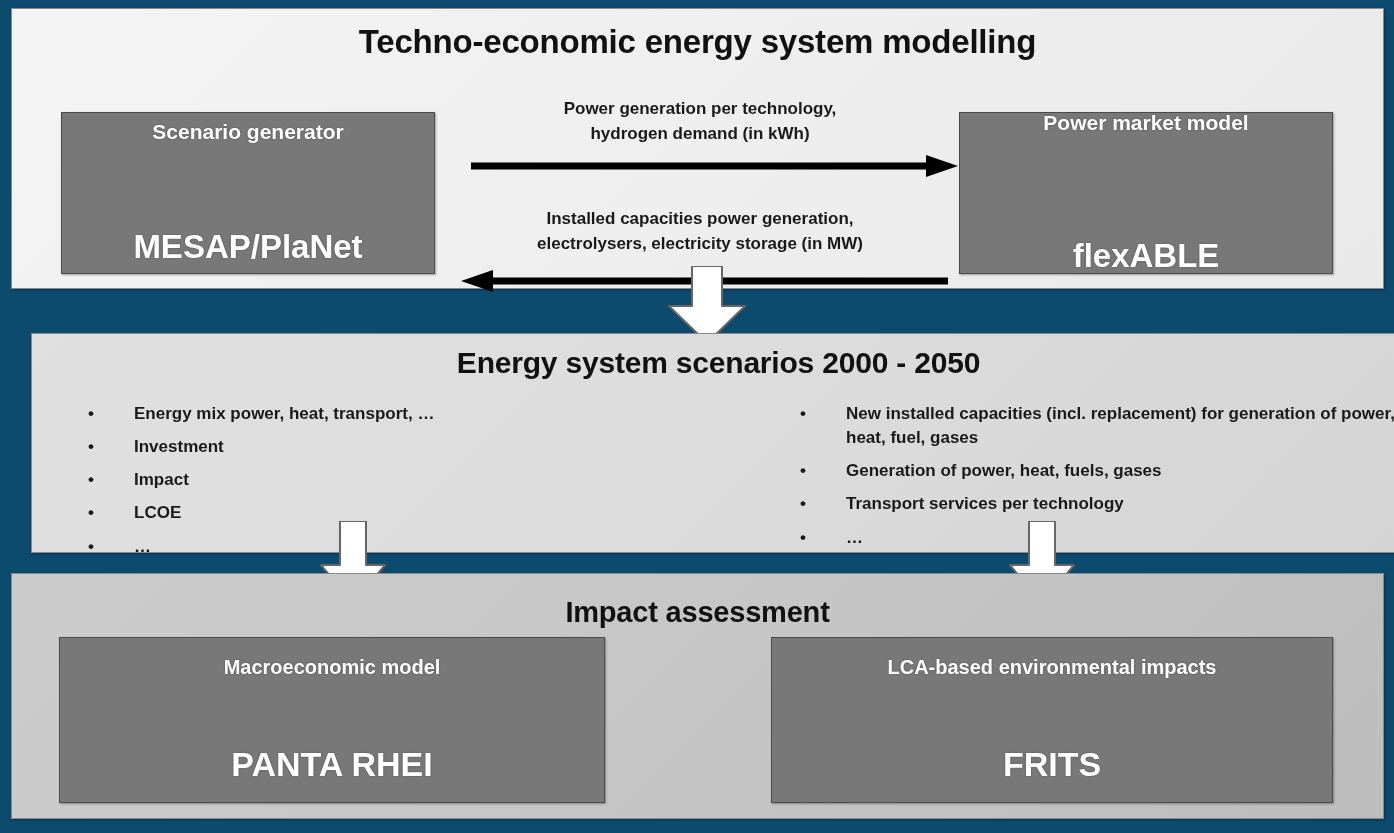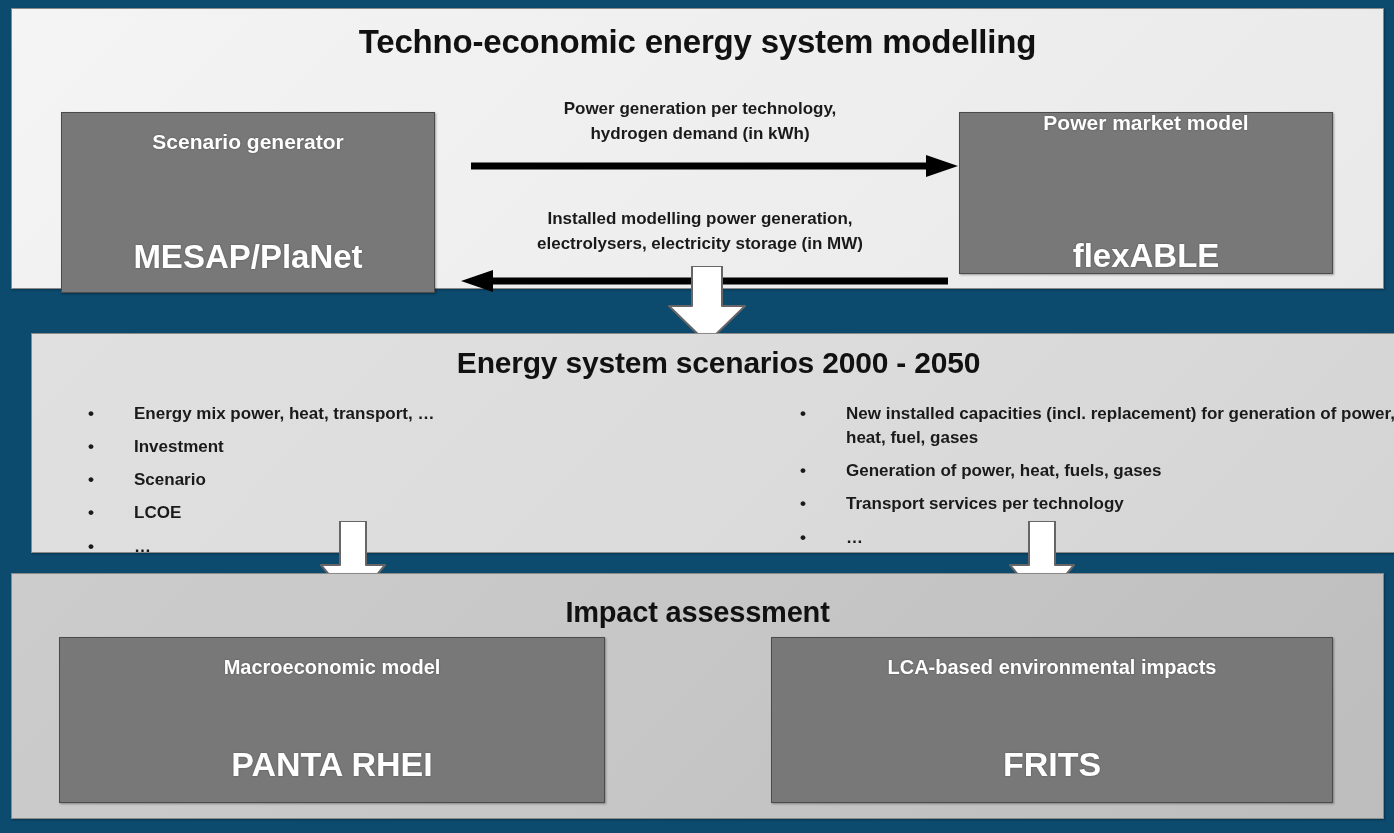--- a/index.html
+++ b/index.html
@@ -77,21 +77,21 @@
     text-shadow: 0 0 2px rgba(0,0,0,0.35);
     margin-bottom: 18px;
   }
   .model-box .name {
     font-size: 33px;
     font-weight: bold;
     text-shadow: 0 0 2px rgba(0,0,0,0.35);
     margin-top: 44px;
   }
 
-  #box-mesap   { left: 49px;  top: 103px; width: 374px; height: 181px; gap: 22px; }
+  #box-mesap   { left: 49px;  top: 103px; width: 374px; height: 162px; gap: 22px; }
   #box-flex    { left: 947px; top: 103px; width: 374px; height: 162px; gap: 40px; }
   #box-panta   { left: 47px;  top: 63px;  width: 546px; height: 166px; }
   #box-frits   { left: 759px; top: 63px;  width: 562px; height: 166px; }
 
   #box-panta .role, #box-frits .role { font-size: 20px; margin-bottom: 22px; }
   #box-panta .name, #box-frits .name { font-size: 34px; }
 
   
   .exch-label {
     position: absolute;
@@ -160,21 +160,21 @@
     </div>
 
     <div class="exch-label" id="label-forward">Power generation per technology,
 hydrogen demand (in kWh)</div>
 
     <svg class="line-arrow" id="arrow-forward" viewBox="0 0 487 22">
       <line x1="0" y1="11" x2="463" y2="11" stroke="#000000" stroke-width="7"></line>
       <polygon points="455,0 487,11 455,22" fill="#000000"></polygon>
     </svg>
 
-    <div class="exch-label" id="label-back">Installed modelling power generation,
+    <div class="exch-label" id="label-back">Installed capacities power generation,
 electrolysers, electricity storage (in MW)</div>
 
     <svg class="line-arrow" id="arrow-back" viewBox="0 0 487 22">
       <line x1="24" y1="11" x2="487" y2="11" stroke="#000000" stroke-width="7"></line>
       <polygon points="32,0 0,11 32,22" fill="#000000"></polygon>
     </svg>
   </div>
 
   <svg class="block-arrow" id="block-arrow-1" viewBox="0 0 78 78">
     <polygon points="24,0 54,0 54,40 77,40 39,77 1,40 24,40" fill="#ffffff" stroke="#666666" stroke-width="2" stroke-linejoin="round"></polygon>
@@ -188,21 +188,21 @@
       <div class="bullet-row">
         <span class="bullet-dot">•</span>
         <span class="bullet-text">Energy mix power, heat, transport,  …</span>
       </div>
       <div class="bullet-row">
         <span class="bullet-dot">•</span>
         <span class="bullet-text">Investment</span>
       </div>
       <div class="bullet-row">
         <span class="bullet-dot">•</span>
-        <span class="bullet-text">Scenario</span>
+        <span class="bullet-text">Impact</span>
       </div>
       <div class="bullet-row">
         <span class="bullet-dot">•</span>
         <span class="bullet-text">LCOE</span>
       </div>
       <div class="bullet-row">
         <span class="bullet-dot">•</span>
         <span class="bullet-text">…</span>
       </div>
     </div>

